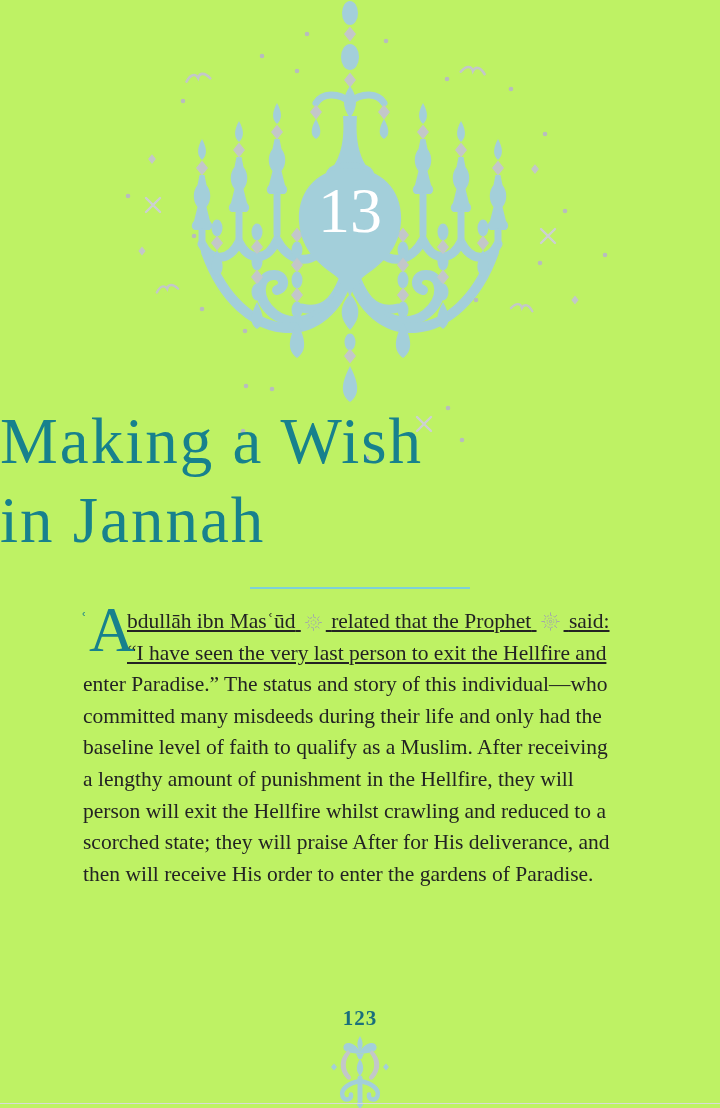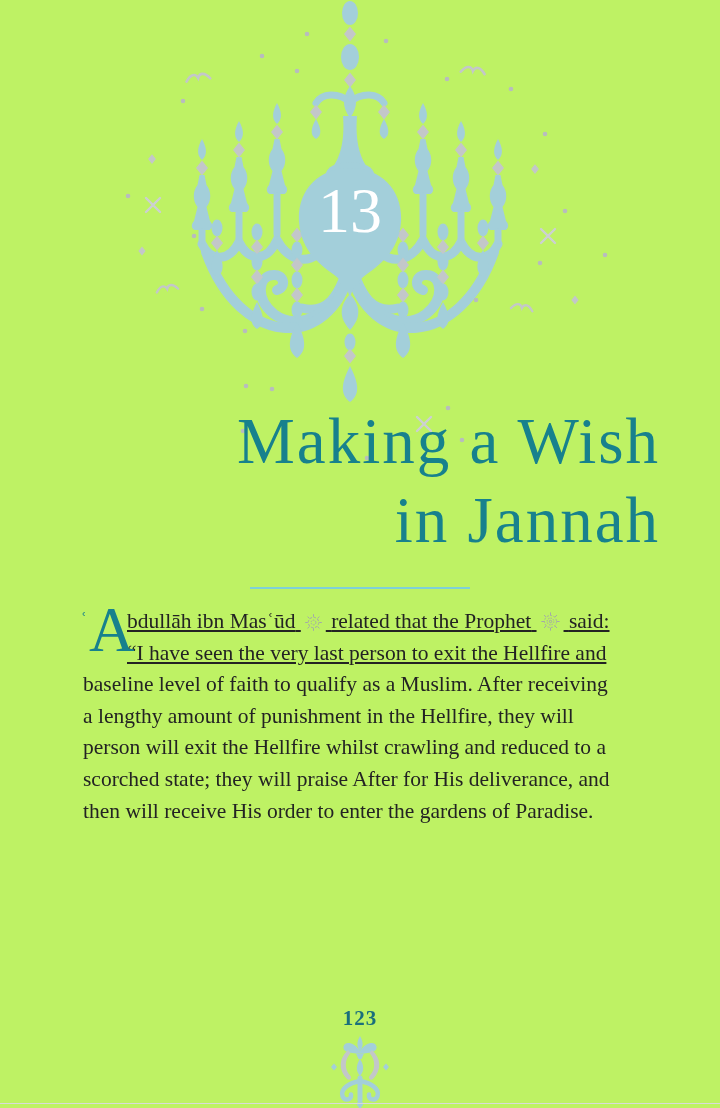--- a/index.html
+++ b/index.html
@@ -22,21 +22,21 @@
   .chandelier{position:absolute;top:0;left:0;}
   .blue{fill:var(--chandelier-blue);}
   .gray{fill:var(--ornament-gray);}
   .dot{fill:var(--scatter-gray);}
   .sblue{stroke:var(--chandelier-blue);fill:none;stroke-linecap:round;}
   .sgray{stroke:var(--sparkle-gray);fill:none;stroke-linecap:round;}
   .birdstroke{stroke:var(--ornament-gray);fill:none;stroke-linecap:round;stroke-width:2.6;}
   .chnum{font-family:"Liberation Serif",serif;font-size:64px;fill:#ffffff;}
   
   .title{
-    position:absolute;top:402px;left:0;width:660px;text-align:right;
+    position:absolute;top:402px;left:0;width:660px;text-align:left;
     color:var(--title-teal);font-size:65px;line-height:79px;font-weight:400;letter-spacing:2px;
   }
   .divider{
     position:absolute;top:587px;left:50%;transform:translateX(-50%);
     width:220px;height:2px;background:var(--divider-teal);
   }
   
   .bodytext{
     position:absolute;top:606px;left:83px;width:566px;
     font-size:21.5px;line-height:31.6px;color:var(--body-text);
@@ -220,20 +220,22 @@
         <g fill="none" stroke="#a3a8aa" stroke-width="1">
           <circle cx="10.5" cy="10.5" r="6" stroke-dasharray="2 1.4"></circle>
           <circle cx="10.5" cy="10.5" r="3.4" stroke-dasharray="1.6 1"></circle>
           <circle cx="10.5" cy="10.5" r="1.2"></circle>
           <path d="M10.5 1.4 v2.8 M10.5 16.8 v2.8 M1.4 10.5 h2.8 M16.8 10.5 h2.8 M4 4 l2 2 M15 15 l2 2 M17 4 l-2 2 M6 15 l-2 2"></path>
         </g>
       </svg>
       <span>said:</span>
     </div>
     <div class="bline indent">“I have seen the very last person to exit the Hellfire and</div>
+    <div class="bline">enter Paradise.” The status and story of this individual—who</div>
+    <div class="bline">committed many misdeeds during their life and only had the</div>
     <div class="bline">baseline level of faith to qualify as a Muslim. After receiving</div>
     <div class="bline">a lengthy amount of punishment in the Hellfire, they will</div>
     <div class="bline">person will exit the Hellfire whilst crawling and reduced to a</div>
     <div class="bline">scorched state; they will praise After for His deliverance, and</div>
     <div class="bline">then will receive His order to enter the gardens of Paradise.</div>
   </div>
 
   <div class="pagenum">123</div>
 
   <svg class="ornament" width="96" height="76" viewBox="0 0 96 76" aria-hidden="true">

